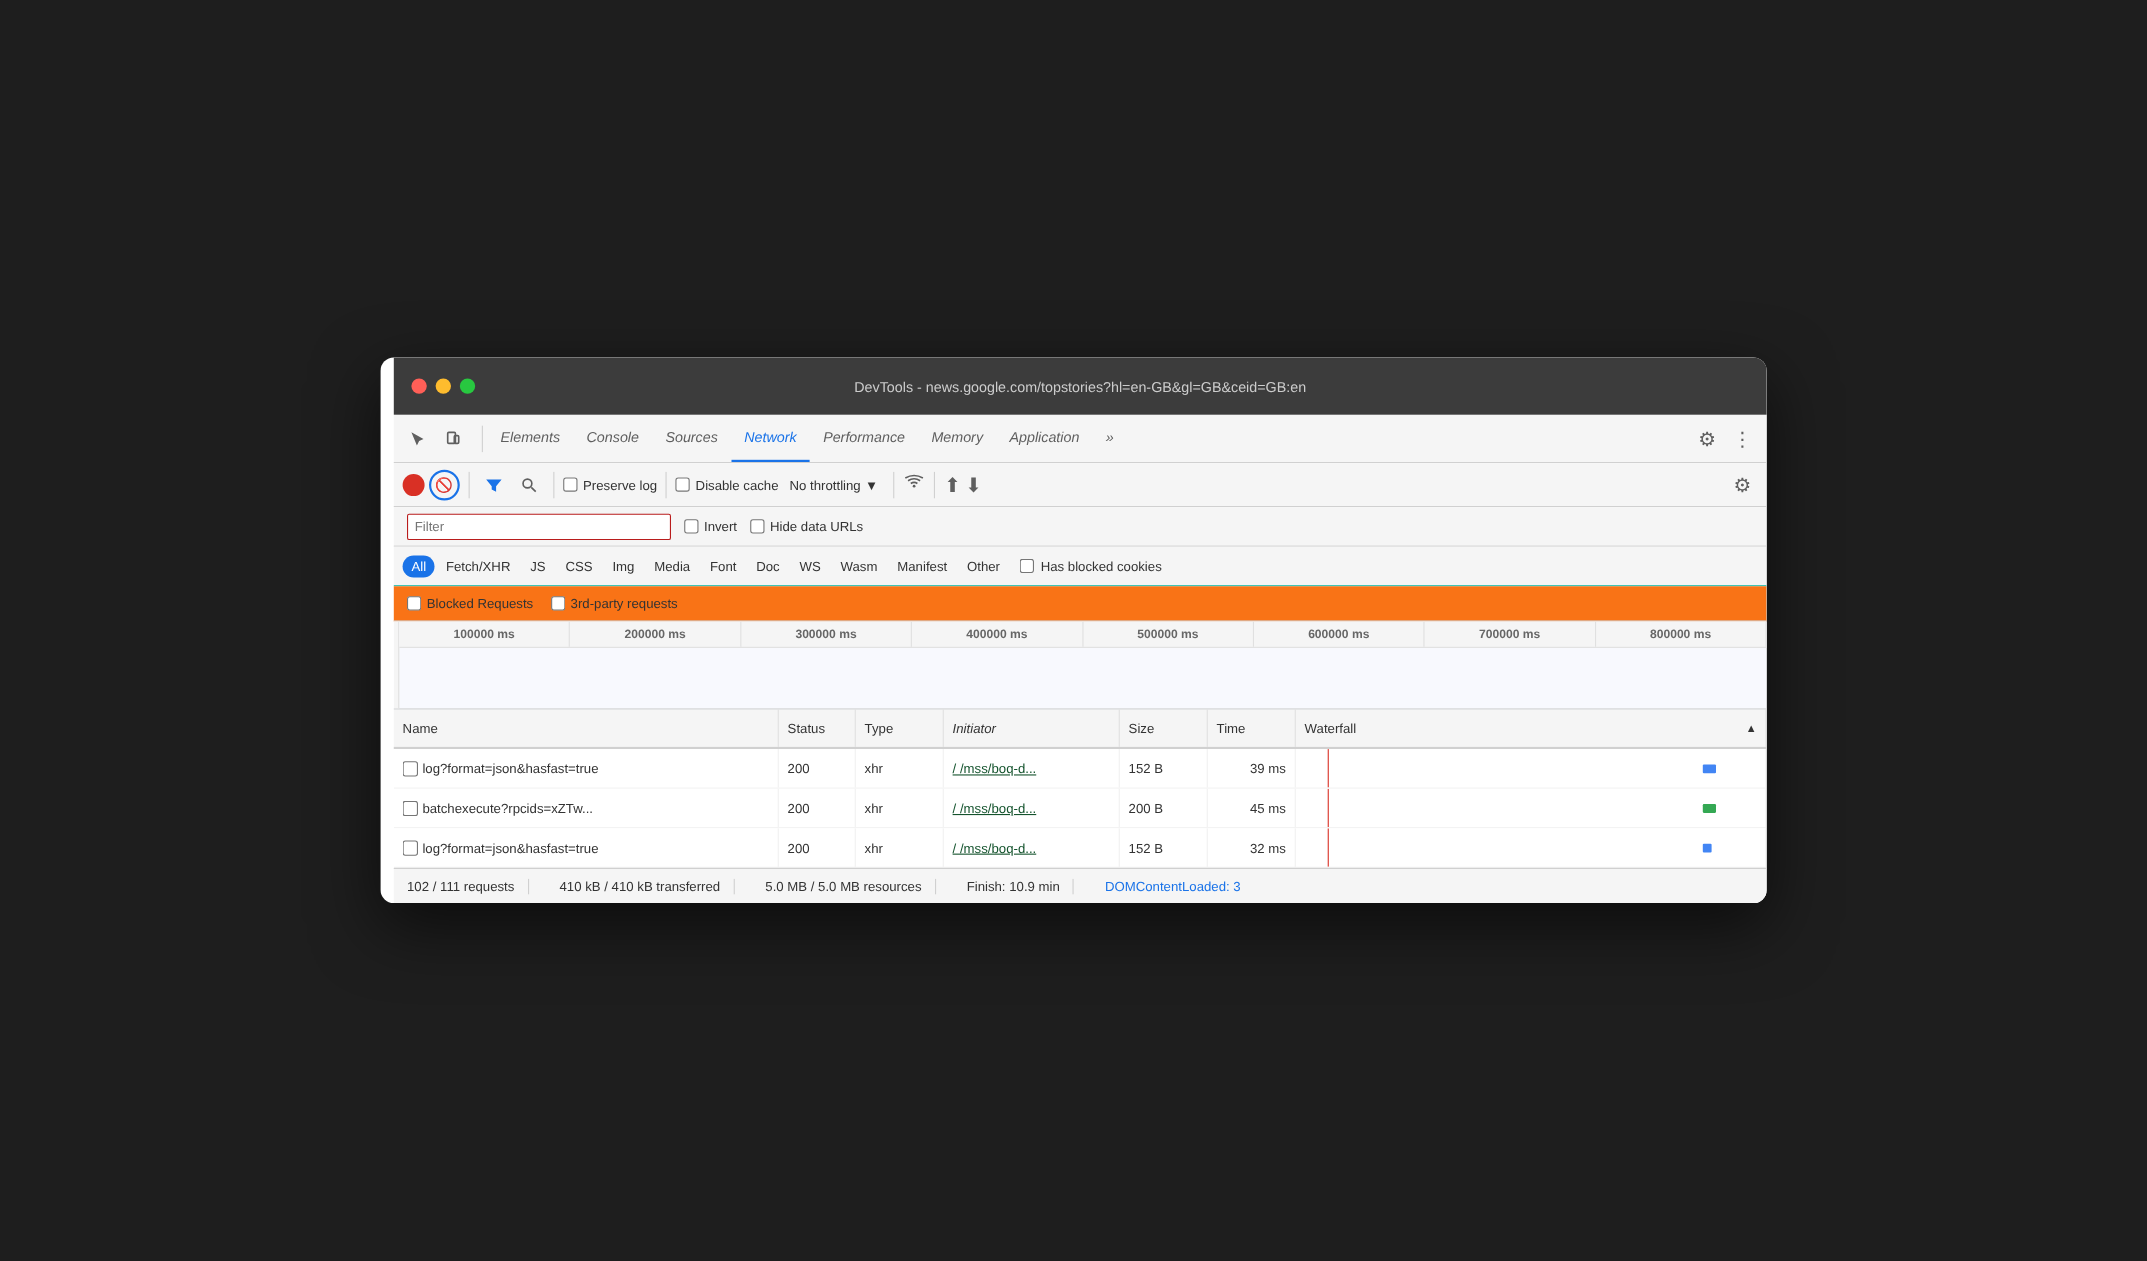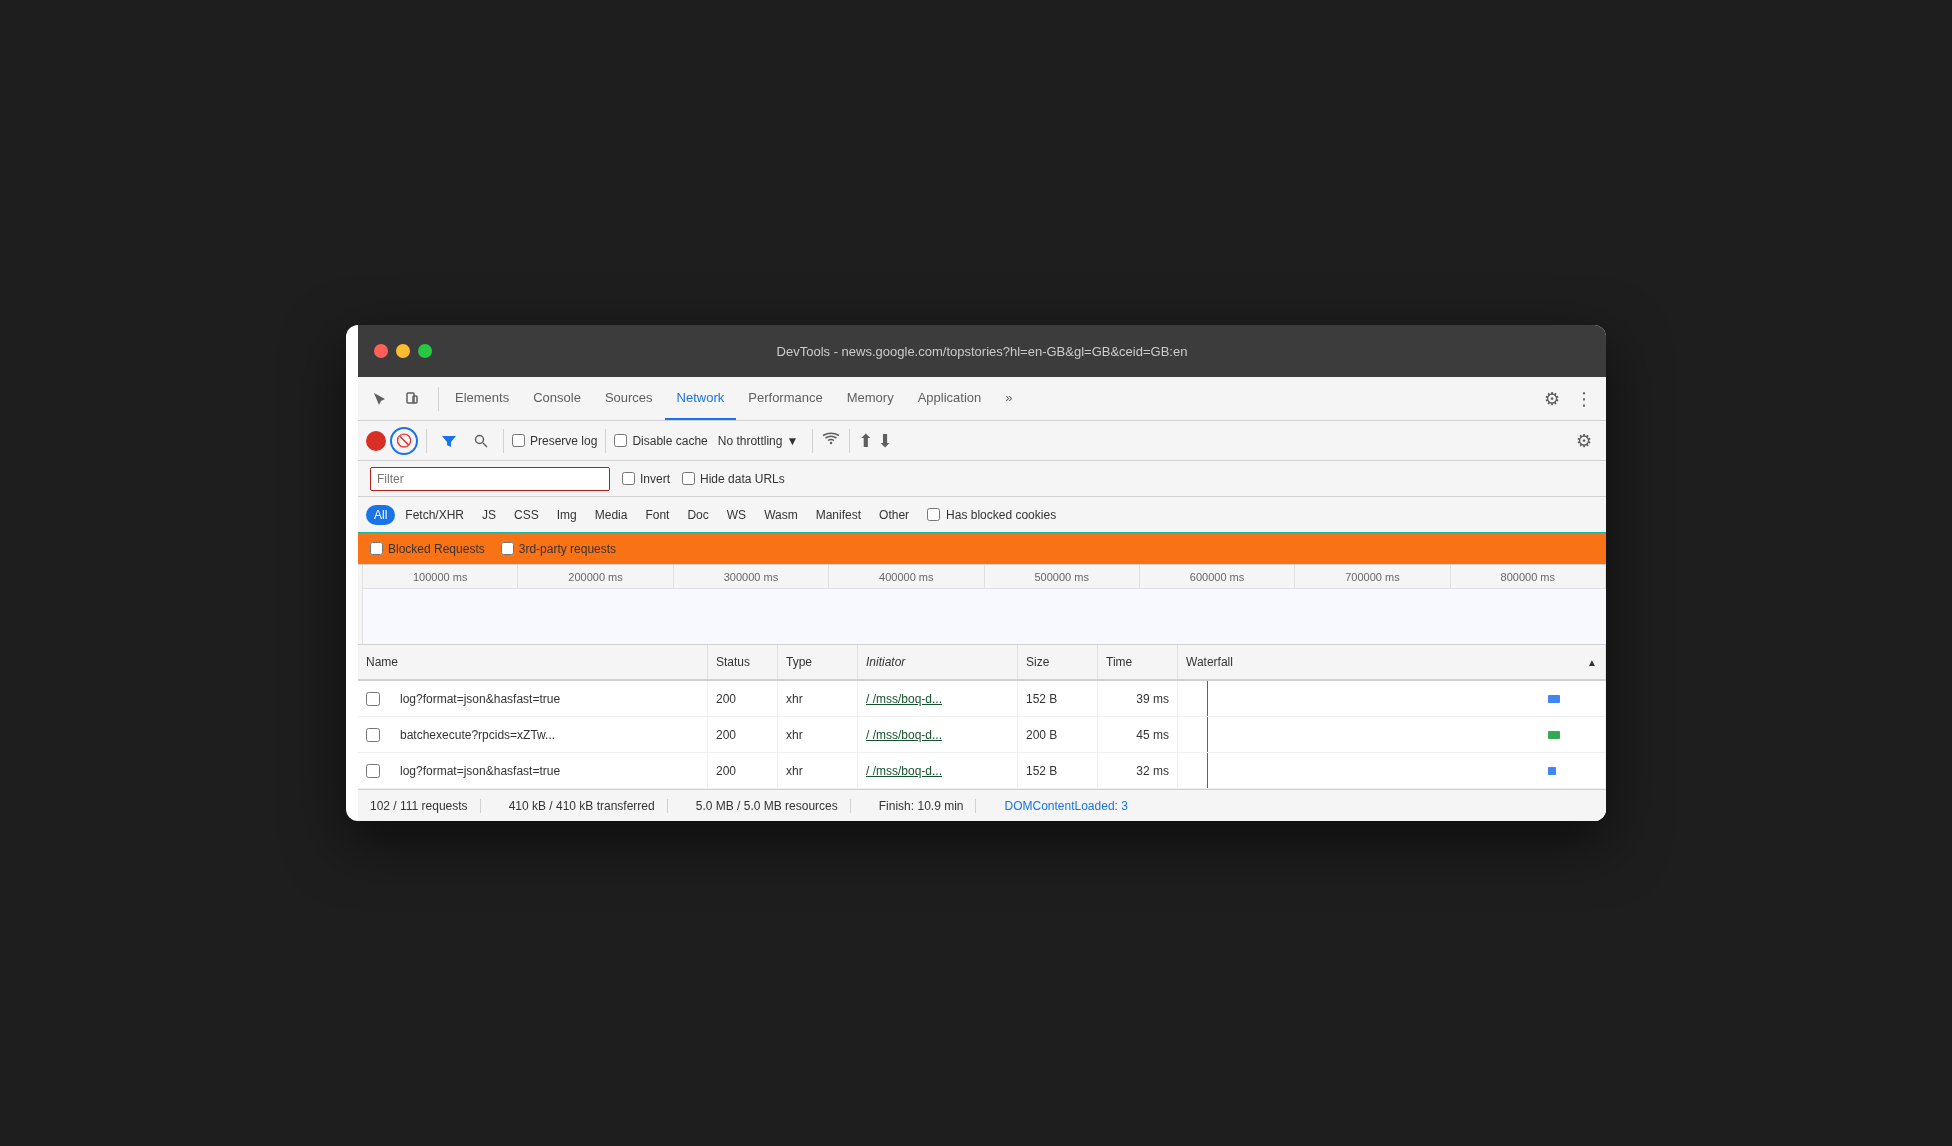--- a/index.html
+++ b/index.html
@@ -95,20 +95,21 @@
     .tab-item {
       padding: 0 12px;
       height: 100%;
       display: flex;
       align-items: center;
       font-size: 13px;
       color: #5f5f5f;
       cursor: pointer;
       border-bottom: 2px solid transparent;
       white-space: nowrap;
+      font-style: italic;
     }
     .tab-item.active {
       color: #1a73e8;
       border-bottom: 2px solid #1a73e8;
     }
     .tabs-right-icons {
       display: flex;
       gap: 4px;
       align-items: center;
     }
@@ -266,20 +267,21 @@
     }
     .timeline-sidebar-space {
       width: 5px;
       background: #f5f5f5;
       border-right: 1px solid #e0e0e0;
       flex-shrink: 0;
     }
     .timeline-content {
       flex: 1;
       position: relative;
+      font-weight: bold;
     }
     .timeline-ruler {
       height: 24px;
       display: flex;
       border-bottom: 1px solid #e0e0e0;
       background: #f5f5f5;
     }
     .timeline-tick {
       flex: 1;
       border-right: 1px solid #e0e0e0;
@@ -336,21 +338,21 @@
       font-size: 12px;
       color: #333;
       border-right: 1px solid #f0f0f0;
       height: 100%;
       display: flex;
       align-items: center;
       white-space: nowrap;
       overflow: hidden;
       text-overflow: ellipsis;
     }
-    .td.name { flex: 0 0 350px; gap: 20px; }
+    .td.name { flex: 0 0 350px; gap: 4px; }
     .td.status { flex: 0 0 70px; }
     .td.type { flex: 0 0 80px; }
     .td.initiator { flex: 0 0 160px; color: #14532d; text-decoration: underline; cursor: pointer; }
     .td.size { flex: 0 0 80px; }
     .td.time { flex: 0 0 80px; text-align: right; justify-content: flex-end; }
     .td.waterfall { flex: 1; position: relative; }
     .row-checkbox { width: 14px; height: 14px; flex-shrink: 0; cursor: pointer; }
     .waterfall-bar {
       position: absolute;
       height: 8px;

